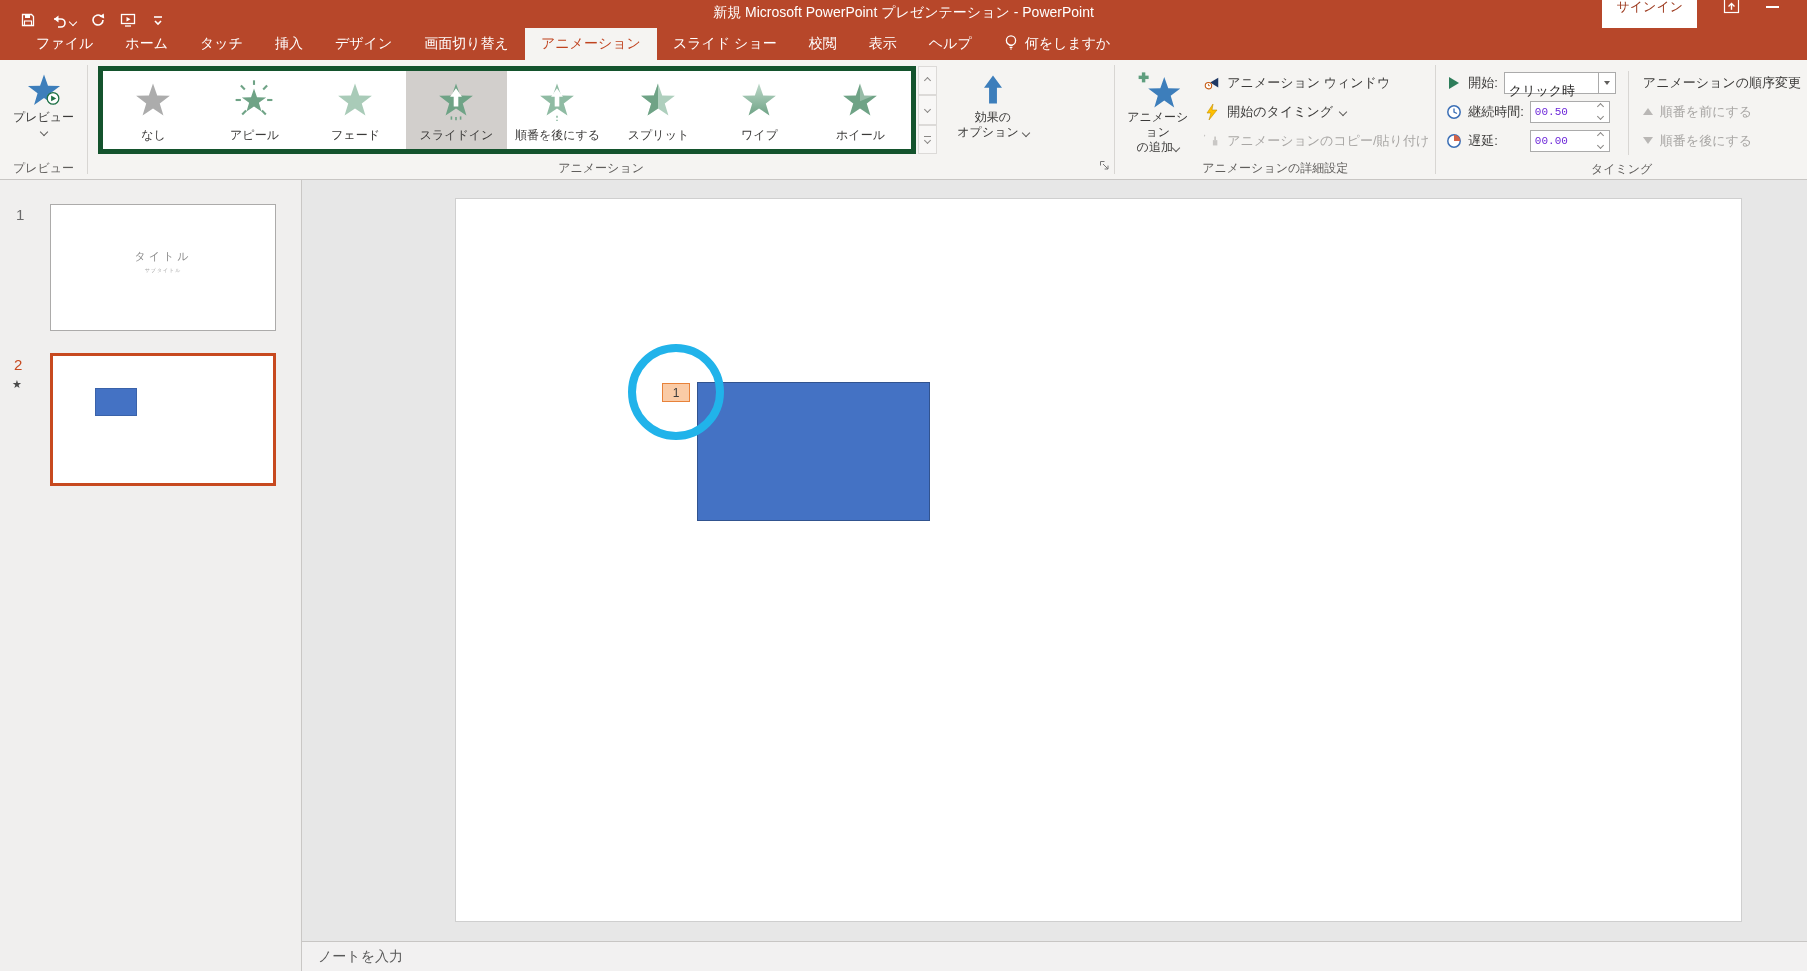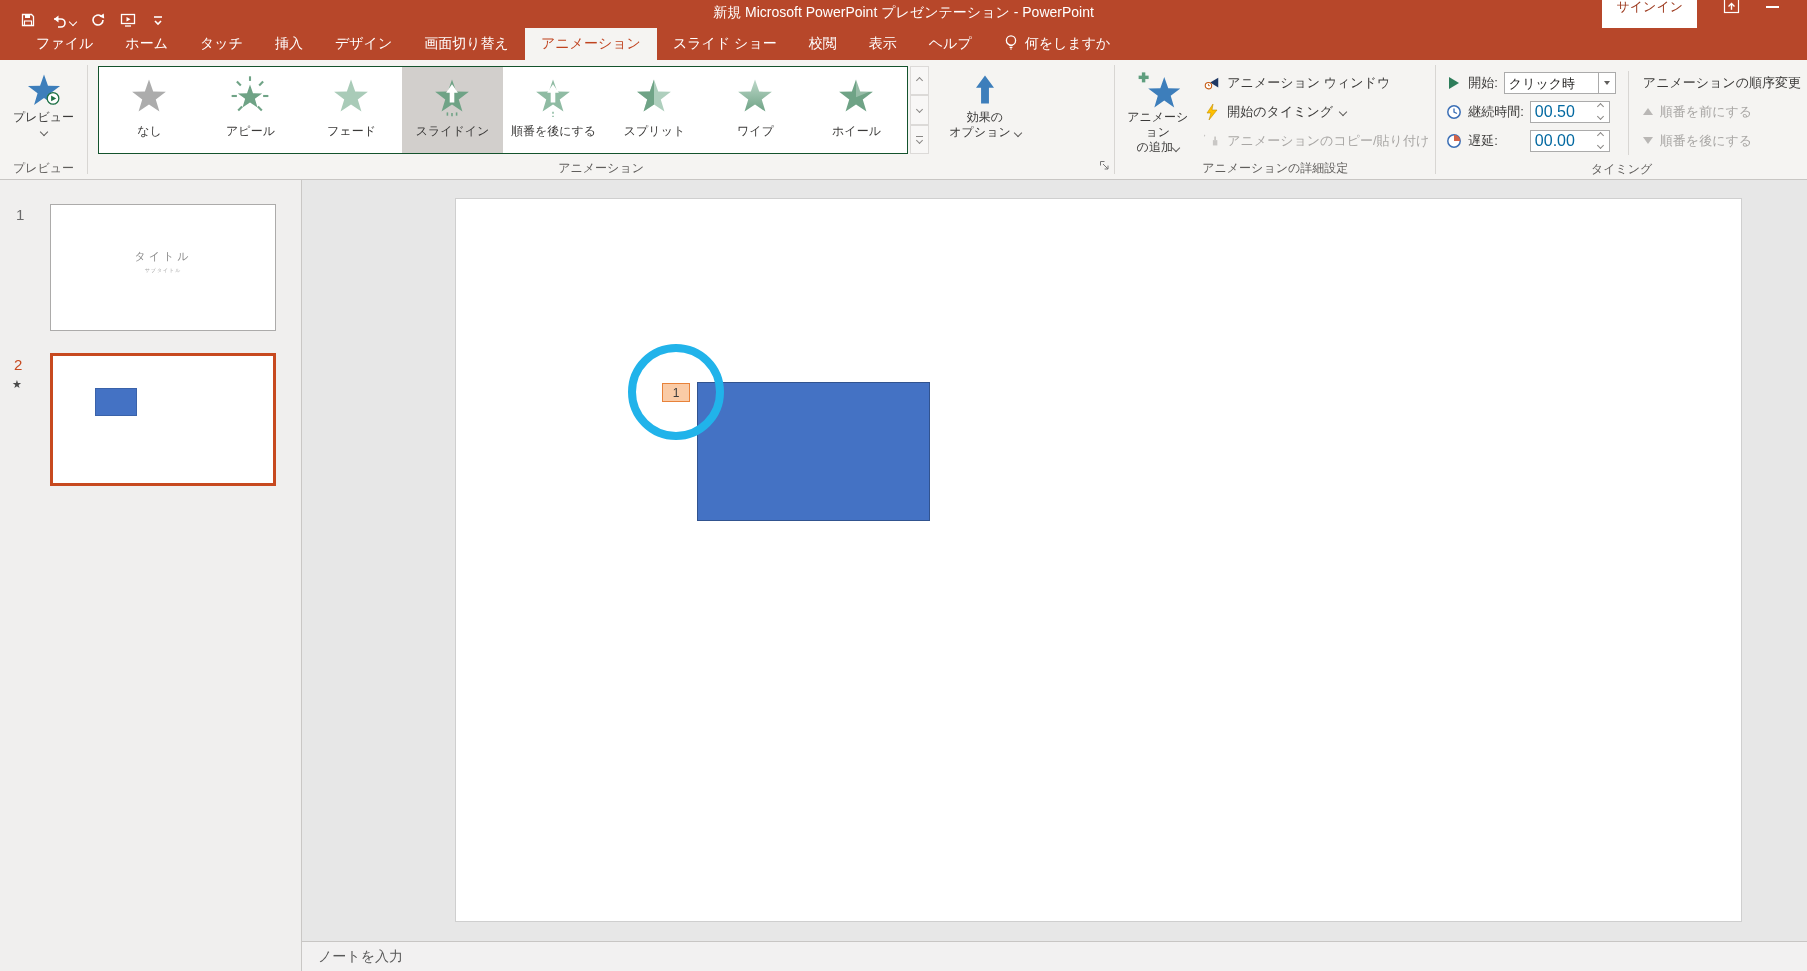--- a/index.html
+++ b/index.html
@@ -25,46 +25,46 @@
   .ribbon { height:120px; background:#F5F4F2; border-bottom:1px solid #C8C6C4; display:flex; align-items:stretch; }
   .rgroup { display:flex; flex-direction:column; position:relative; }
   .rgroup .content { flex:1; display:flex; align-items:flex-start; padding-top:6px; }
   .rgroup .glabel { height:22px; font-size:12px; color:#605E5C; text-align:center; display:flex; align-items:center; justify-content:center; gap:6px; }
   .gsep { width:1px; background:#D8D6D3; margin:5px 0; }
 
   .bigbtn { display:flex; flex-direction:column; align-items:center; justify-content:flex-start; padding:4px 8px 0; cursor:pointer; font-size:12px; color:#3B3A39; text-align:center; line-height:1.25; }
   .chev-down { width:6px; height:6px; border-right:1.4px solid #605E5C; border-bottom:1.4px solid #605E5C; transform:rotate(45deg); margin-top:4px; }
 
   
-  .gallery { display:flex; border:1px solid #14532d; background:#fff; height:88px; margin-left:10px; }
+  .gallery { display:flex; border:5px solid #14532d; background:#fff; height:88px; margin-left:10px; }
   .gitem { width:101px; display:flex; flex-direction:column; align-items:center; justify-content:flex-start; padding-top:8px; cursor:pointer; font-size:12px; color:#3B3A39; }
   .gitem.selected { background:#D2CFCC; }
   .gitem svg { width:42px; height:42px; }
   .gitem .glbl { margin-top:6px; }
   .gscroll { width:19px; display:flex; flex-direction:column; margin-left:2px; height:88px; }
   .gscroll .sbtn { flex:1; border:1px solid #DCDAD8; background:#F8F7F6; display:flex; align-items:center; justify-content:center; cursor:pointer; }
   .tinychev { width:5px; height:5px; border-right:1.2px solid #8A8886; border-bottom:1.2px solid #8A8886; }
   .tinychev.up { transform:rotate(-135deg); }
   .tinychev.down { transform:rotate(45deg); }
   .morebar { display:flex; flex-direction:column; align-items:center; gap:1px; }
   .morebar .bar { width:7px; height:1.4px; background:#8A8886; }
 
   
   .stack { display:flex; flex-direction:column; justify-content:flex-start; padding:2px 6px 0 4px; }
   .srow { height:29px; display:flex; align-items:center; gap:7px; font-size:13px; color:#3B3A39; cursor:pointer; white-space:nowrap; }
   .srow.disabled { color:#A8A6A4; cursor:default; }
 
   
   .trow { height:29px; display:flex; align-items:center; gap:6px; font-size:13px; color:#3B3A39; white-space:nowrap; }
   .combo { display:flex; width:112px; height:22px; border:1px solid #ABABAB; background:#fff; }
-  .combo .cval { flex:1; font-size:13px; padding:2px 4px; color:#201F1E; }
+  .combo .cval { flex:1; font-size:13px; padding:9px 4px; color:#201F1E; }
   .combo .cbtn { width:17px; border-left:1px solid #ABABAB; display:flex; align-items:center; justify-content:center; cursor:pointer; }
   .tri-down { width:0; height:0; border-left:3.5px solid transparent; border-right:3.5px solid transparent; border-top:4px solid #605E5C; }
   .spin { display:flex; width:80px; height:22px; border:1px solid #ABABAB; background:#fff; }
-  .spin input { flex:1; width:50px; border:none; outline:none; font-size:16px; padding:0 4px; color:#0369a1; font-family:Liberation Sans, sans-serif; background:transparent; }
+  .spin input { flex:1; width:50px; border:none; outline:none; font-size:11px; padding:0 4px; color:#6d28d9; font-family:Liberation Mono, monospace; background:transparent; }
   .spin .arrows { width:16px; display:flex; flex-direction:column; }
   .spin .arrows div { flex:1; display:flex; align-items:center; justify-content:center; cursor:pointer; }
 
   .reorder-title { font-size:13px; color:#3B3A39; height:29px; display:flex; align-items:center; white-space:nowrap; }
   .tri-up-g { width:0; height:0; border-left:5px solid transparent; border-right:5px solid transparent; border-bottom:7px solid #B9B7B5; }
   .tri-dn-g { width:0; height:0; border-left:5px solid transparent; border-right:5px solid transparent; border-top:7px solid #B9B7B5; }
 
   
   .main { display:flex; height:791px; }
   .thumbs { width:302px; background:#F0EFEE; border-right:1px solid #C9C7C5; position:relative; flex-shrink:0; }

